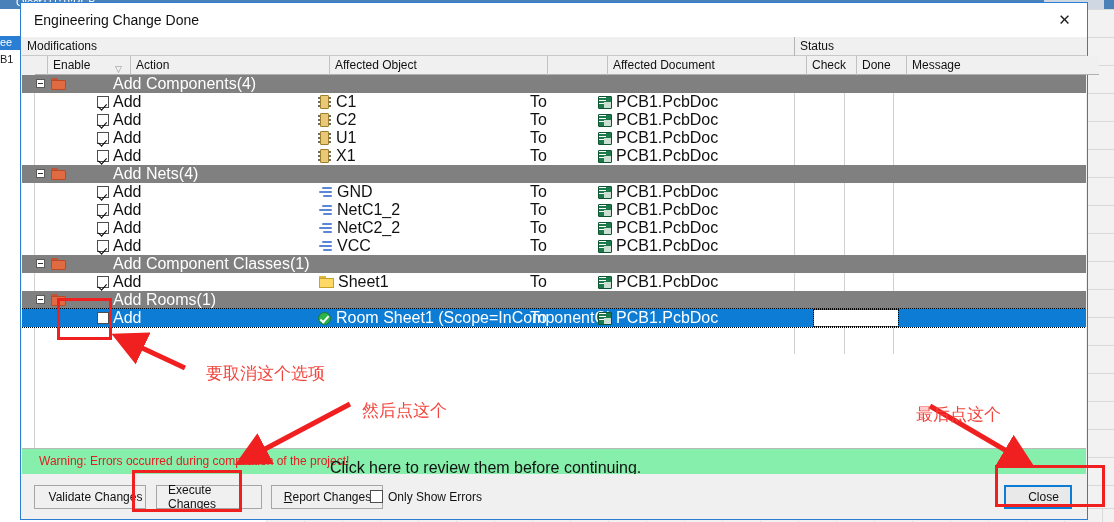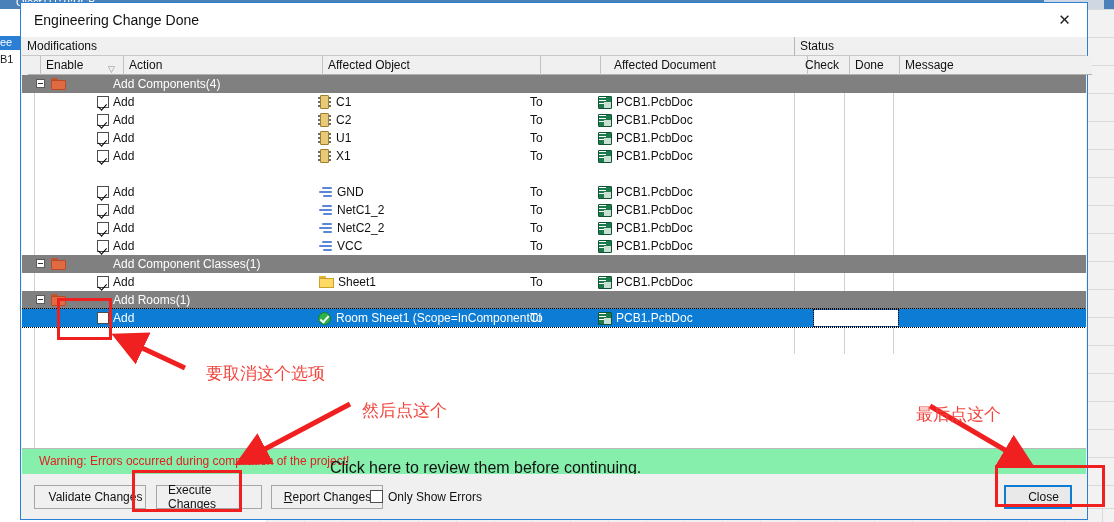--- a/index.html
+++ b/index.html
@@ -90,42 +90,42 @@
   }
   .band-cell {
     position:absolute; top:0; height:19px; line-height:19px;
     font-size:12px; color:#111; padding-left:5px;
     box-sizing:border-box;
   }
   #band-mods { left:0px; width:773px; border-right:1px solid #b5b5b5; }
   #band-status { left:773px; width:291px; }
 
   #hdr-row {
-    position:absolute; left:7px; top:53px; width:1064px; height:19px;
+    position:absolute; left:14px; top:53px; width:1064px; height:19px;
     background:#f0f0f0; border-bottom:1px solid #b0b0b0; box-sizing:border-box;
   }
   .hdr-cell {
     position:absolute; top:0; height:19px; line-height:19px;
     font-size:12px; color:#111; padding-left:5px;
     border-right:1px solid #c2c2c2; box-sizing:border-box;
     white-space:nowrap; overflow:hidden;
   }
   .sort-arrow { position:absolute; right:8px; top:4px; font-size:9px; color:#8d8d8d; }
 
   
   #list-body {
     position:absolute; left:1px; top:72px; width:1064px; height:373px;
     background:#ffffff; overflow:hidden;
   }
   .row { position:absolute; left:0; width:1064px; height:18px; }
   .row.group { background:#808080; }
   .row.sel { background:#0c7cd5; }
   .cell {
     position:absolute; top:0; height:18px; line-height:18px;
-    font-size:12px; white-space:nowrap; overflow:hidden;
+    font-size:16px; white-space:nowrap; overflow:hidden;
   }
   .c-action   { left:91px; }
   .c-object   { left:296px; }
   .c-to       { left:508px; }
   .c-doc      { left:575px; }
   .group .cell { color:#ffffff; }
   .sel .cell { color:#ffffff; }
   .norm .cell { color:#111111; }
 
   
@@ -300,21 +300,21 @@
 
   <div id="hdr-row">
     <div class="hdr-cell" style="left:0px;width:13px;border-right:1px solid #c2c2c2;"></div>
     <div class="hdr-cell" style="left:13px;width:83px;">
       <span>Enable</span>
       <span class="sort-arrow">▽</span>
     </div>
     <div class="hdr-cell" style="left:96px;width:199px;">Action</div>
     <div class="hdr-cell" style="left:295px;width:218px;">Affected Object</div>
     <div class="hdr-cell" style="left:513px;width:60px;"></div>
-    <div class="hdr-cell" style="left:573px;width:199px;margin-left:8px;">Affected Document</div>
+    <div class="hdr-cell" style="left:573px;width:199px;">Affected Document</div>
     <div class="hdr-cell" style="left:772px;width:50px;">Check</div>
     <div class="hdr-cell" style="left:822px;width:50px;">Done</div>
     <div class="hdr-cell" style="left:872px;width:192px;border-right:none;">Message</div>
   </div>
 
   <div id="list-body">
 
     <div class="vsep" style="left:12px;  height:373px;"></div>
     <div class="vsep" style="left:772px; height:279px;"></div>
     <div class="vsep" style="left:822px; height:279px;"></div>
@@ -390,20 +390,28 @@
       <span class="cell c-doc" style="padding-left:19px;">
         <span class="ic ic-doc" style="left:1px;">
             <span class="s1"></span>
             <span class="s2"></span>
             <span class="s3"></span>
           </span>
         <span>PCB1.PcbDoc</span>
       </span>
     </div>
 
+    <div class="row group" style="top:90px;">
+      <span class="expander"></span>
+      <span class="folder">
+          <span class="flap"></span>
+          <span class="body"></span>
+        </span>
+      <span class="cell c-action">Add Nets(4)</span>
+    </div>
     <div class="row norm" style="top:108px;">
       <span class="chk checked"></span>
       <span class="cell c-action">Add</span>
       <span class="cell c-object" style="padding-left:19px;">
         <span class="ic ic-net" style="left:1px;">
             <i></i>
             <i></i>
             <i></i>
           </span>
         <span>GND</span>

